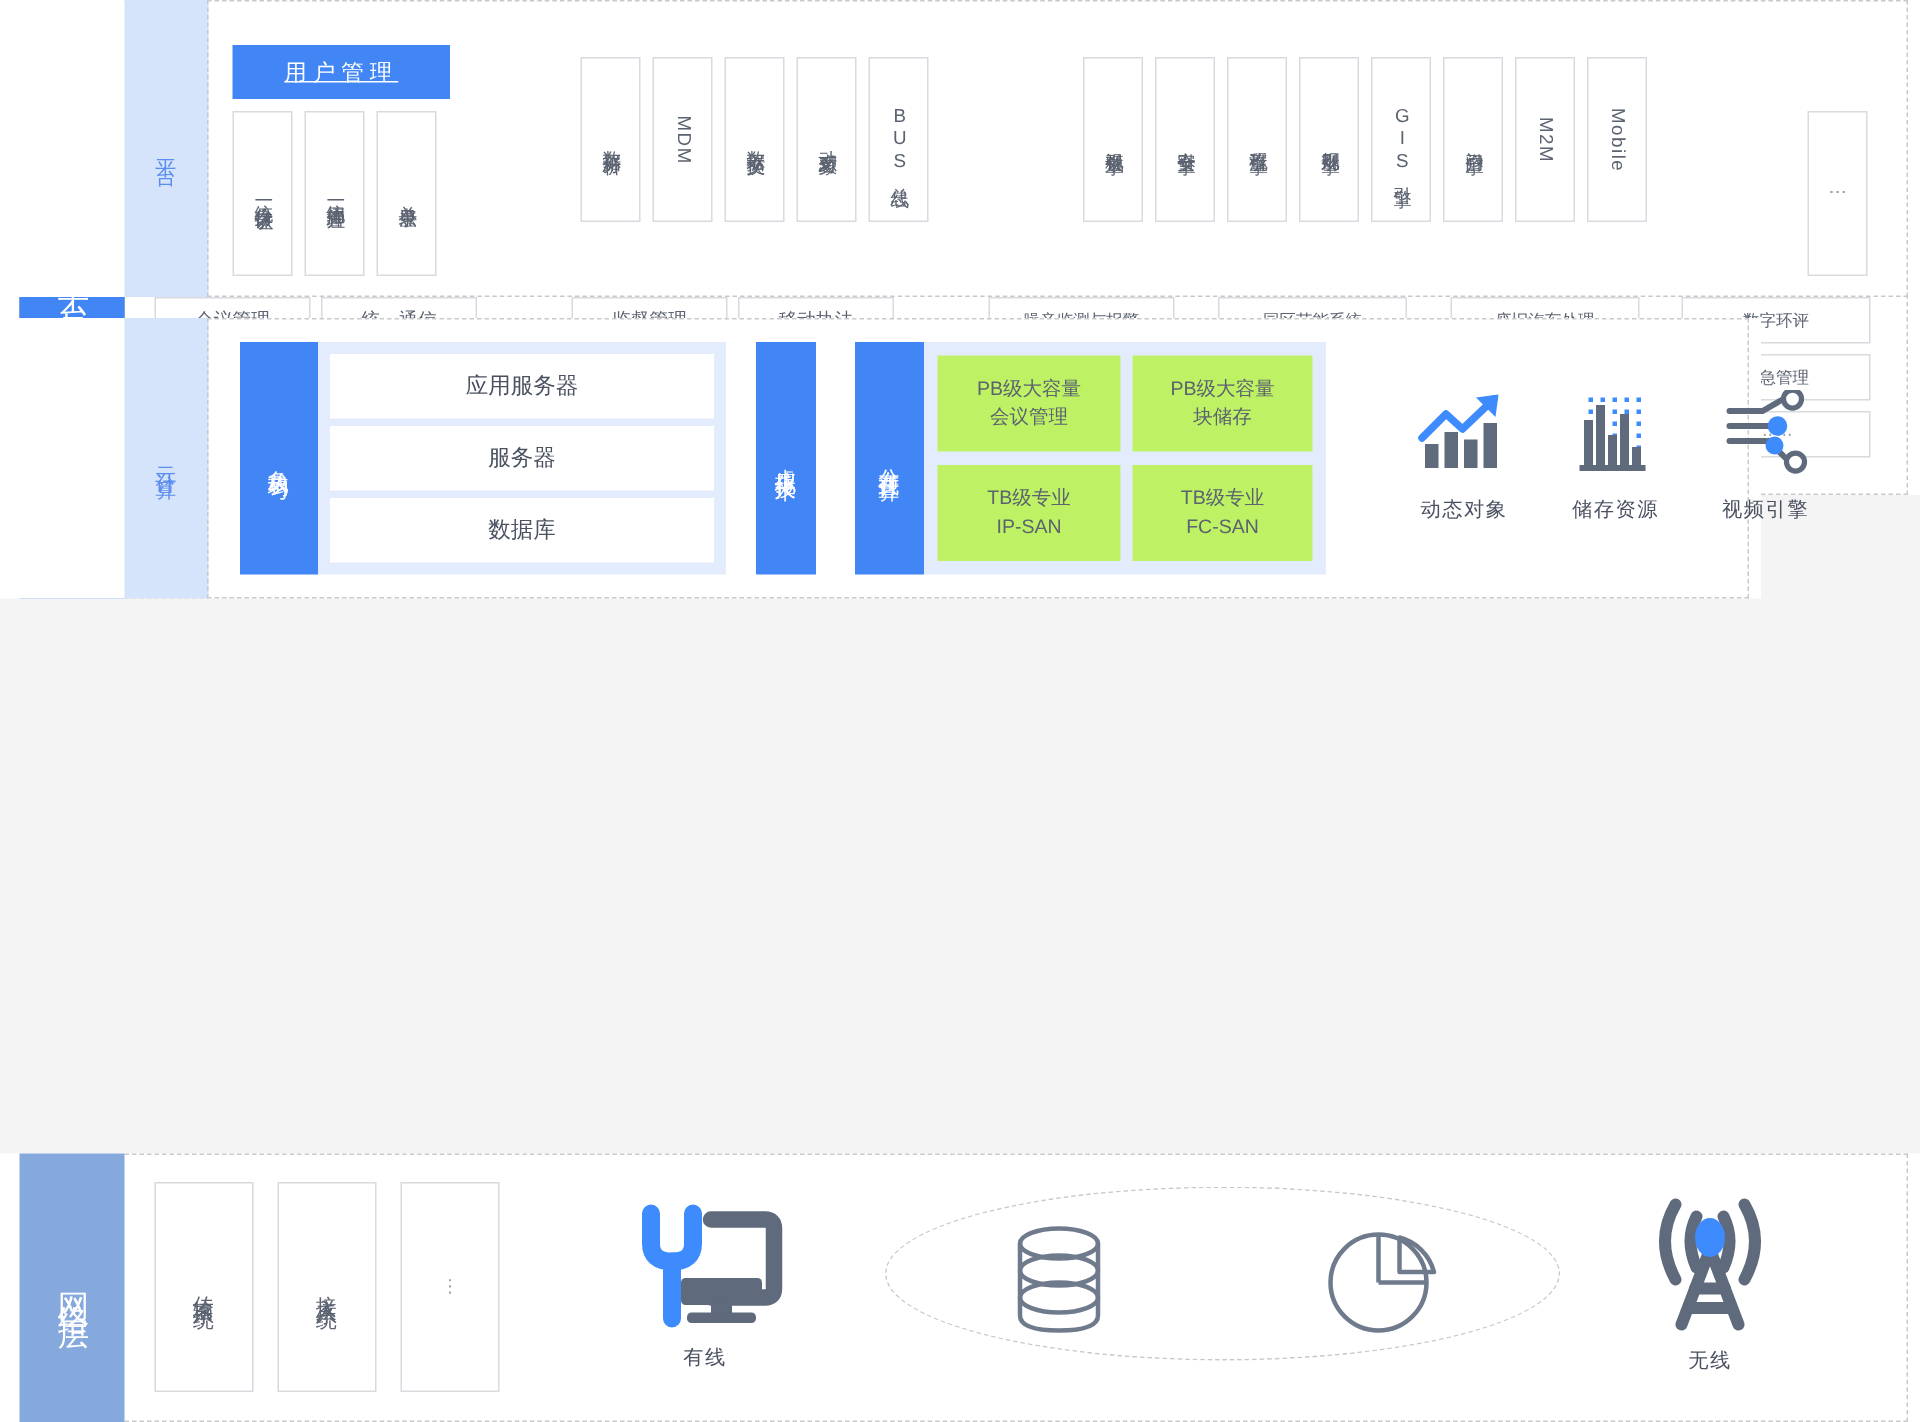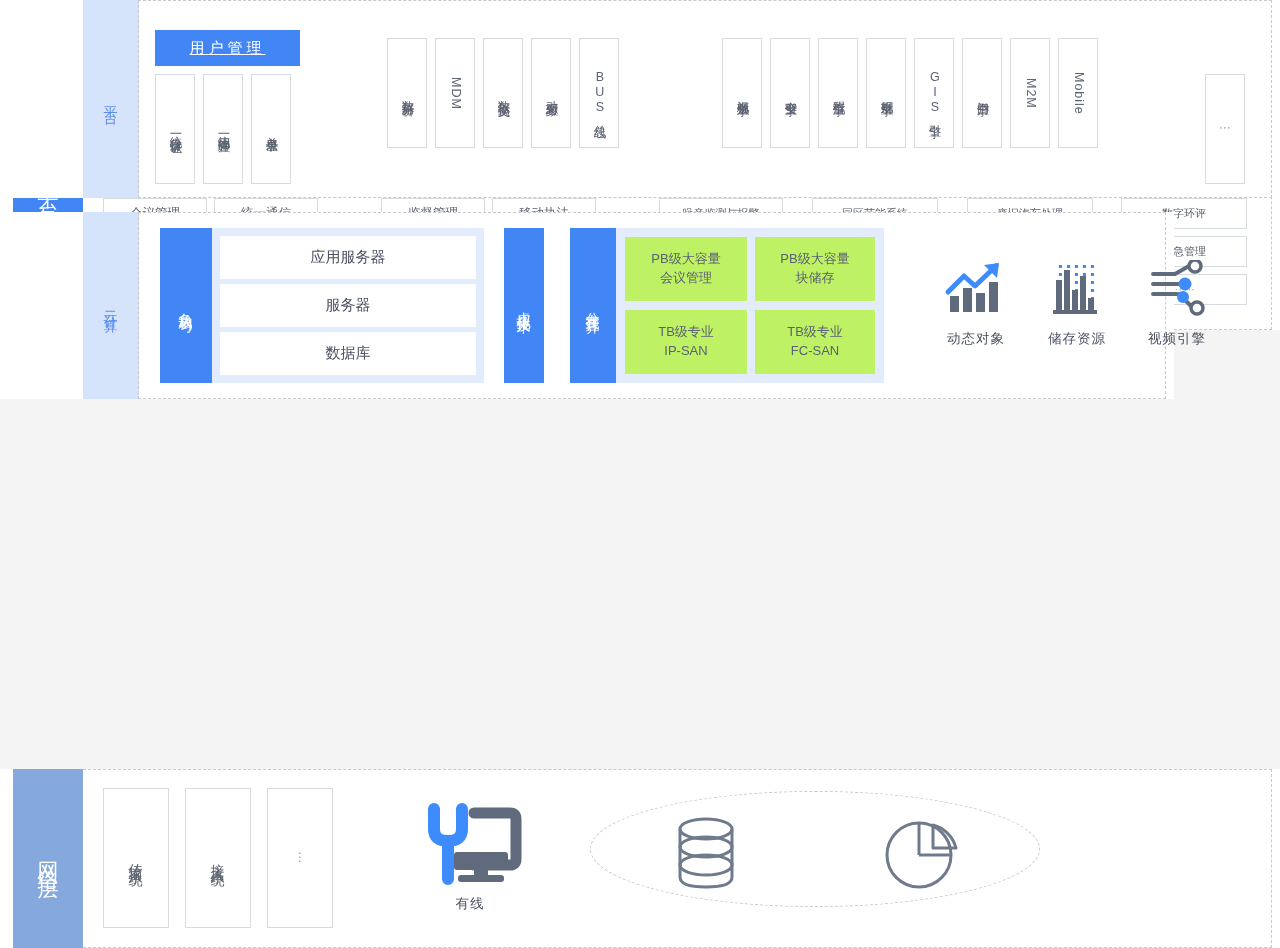--- a/index.html
+++ b/index.html
@@ -440,15 +440,33 @@
 
     <div style="position:absolute; left:885px; top:46px;">
       <svg width="76" height="76" viewBox="0 0 76 76">
         <circle cx="34" cy="40" r="32" stroke="#6f7b8c" stroke-width="3" fill="none"></circle>
         <path d="M48 10 A32 32 0 0 1 71 33 L48 33 Z" stroke="#6f7b8c" stroke-width="3" fill="none" stroke-linejoin="round"></path>
         <path d="M34 40 L34 8" stroke="#6f7b8c" stroke-width="3" fill="none"></path>
         <path d="M34 40 L65 40" stroke="#6f7b8c" stroke-width="3" fill="none"></path>
       </svg>
     </div>
 
+    <div class="net-icon" style="left:1085px; top:26px; width:110px;">
+      <span>
+        <svg width="110" height="96" viewBox="0 0 110 96">
+          <g stroke="#5f6b7c" stroke-width="8" fill="none" stroke-linecap="round">
+            <path d="M32 8  Q18 32 32 58"></path>
+            <path d="M46 16 Q38 32 46 50"></path>
+            <path d="M78 8  Q92 32 78 58"></path>
+            <path d="M64 16 Q72 32 64 50"></path>
+            <path d="M55 38 L36 88"></path>
+            <path d="M55 38 L74 88"></path>
+            <path d="M45 64 L65 64"></path>
+            <path d="M41 77 L69 77"></path>
+          </g>
+          <ellipse cx="55" cy="30" rx="10" ry="13" fill="#3d8bfd"></ellipse>
+        </svg>
+      </span>
+      <div class="net-icon-label">无线</div>
+    </div>
   </div>
 
 </div>
 
 </body></html>

